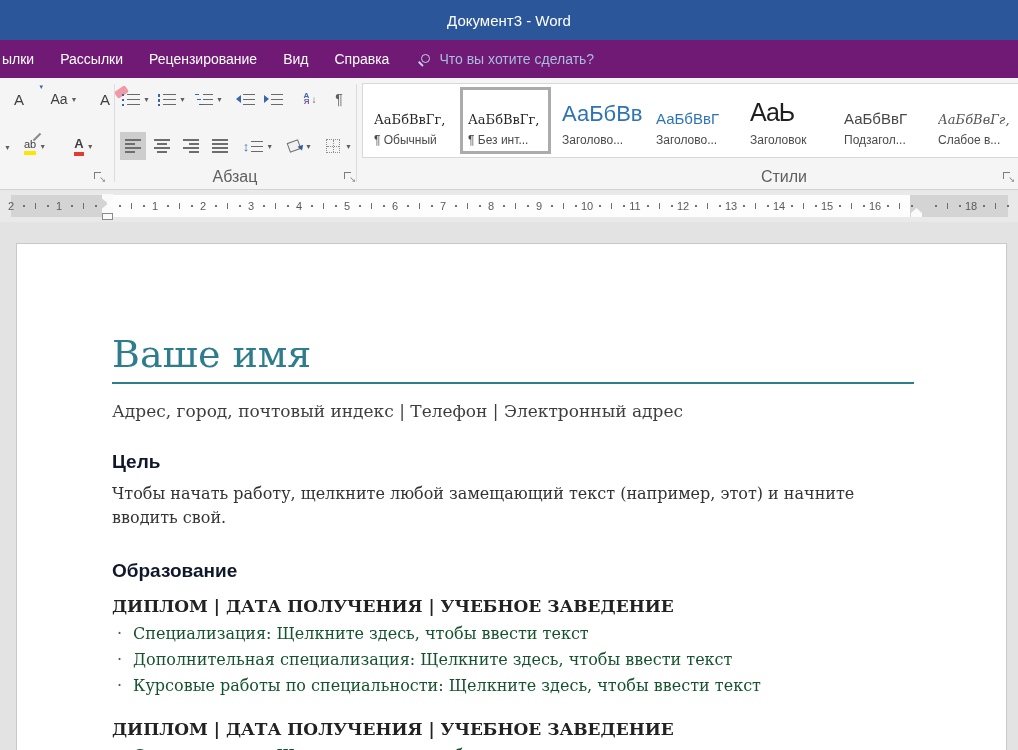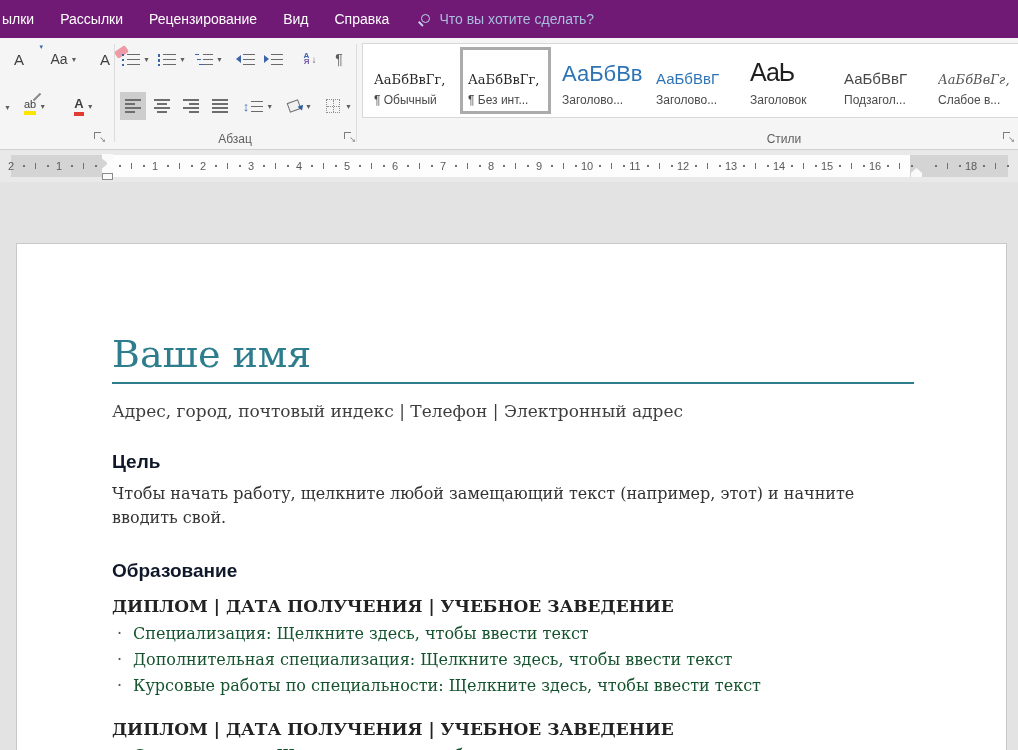--- a/index.html
+++ b/index.html
@@ -15,21 +15,21 @@
   .tab{padding:0 13px;line-height:38px;white-space:nowrap;cursor:default;}
   .tab.partial{padding-left:2px;}
   .tellme{display:flex;align-items:center;margin-left:16px;color:#a9bddd;cursor:default;}
   .lens{position:relative;width:11px;height:11px;margin-right:10px;display:inline-block;}
   .lens b{position:absolute;left:3px;top:0;width:9px;height:9px;border:1.5px solid #c4d2ea;border-radius:50%;}
   .lens i{position:absolute;left:0;top:9px;width:6px;height:1.5px;background:#c4d2ea;transform:rotate(45deg);}
 
   
   .ribbon{position:relative;height:112px;background:#f5f5f6;border-bottom:1px solid #d2d2d2;}
   .vsep{position:absolute;top:6px;bottom:7px;width:1px;background:#dcdcdc;}
-  .grp-label{position:absolute;font-size:12px;color:#5f5f5f;bottom:3px;text-align:center;}
+  .grp-label{position:absolute;font-size:16px;color:#5f5f5f;bottom:3px;text-align:center;}
   .launcher{position:absolute;width:13px;height:13px;}
   .launcher b{position:absolute;left:1px;top:1px;width:7px;height:7px;border-top:1px solid #7c7c7c;border-left:1px solid #7c7c7c;}
   .launcher i{position:absolute;right:0;bottom:0;font-size:8px;color:#7c7c7c;font-style:normal;line-height:1;}
   .rbtn{position:absolute;display:flex;align-items:center;justify-content:center;border:0;
         background:transparent;padding:0;cursor:default;color:#3f3f3f;}
   .rbtn.sel{background:#cdcdcd;}
   .caret{font-size:7px;color:#5f5f5f;margin-left:3px;line-height:1;}
   
   .glyphA{font-size:15px;color:#3f3f3f;position:relative;font-weight:400;}
   .blue-caret{position:absolute;top:-3px;right:-7px;font-size:7px;color:#3a66a8;font-style:normal;}
@@ -107,20 +107,23 @@
   .blist li{font-family:"DejaVu Serif",serif;font-size:16px;color:#14532d;padding-left:21px;position:relative;
             margin-top:7px;line-height:1.2;}
   .blist li::before{content:"\00B7";position:absolute;left:5px;top:0;color:#555;}
   ul.blist.partial{margin-top:6px;}
 </style>
 </head>
 <body>
 
 <div class="app">
 
+  <div class="titlebar">
+    <span>Документ3  -  Word</span>
+  </div>
 
   <div class="tabbar">
     <div class="tab partial">ылки</div>
     <div class="tab">Рассылки</div>
     <div class="tab">Рецензирование</div>
     <div class="tab">Вид</div>
     <div class="tab">Справка</div>
     <div class="tellme">
       <span class="lens">
           <b></b>

